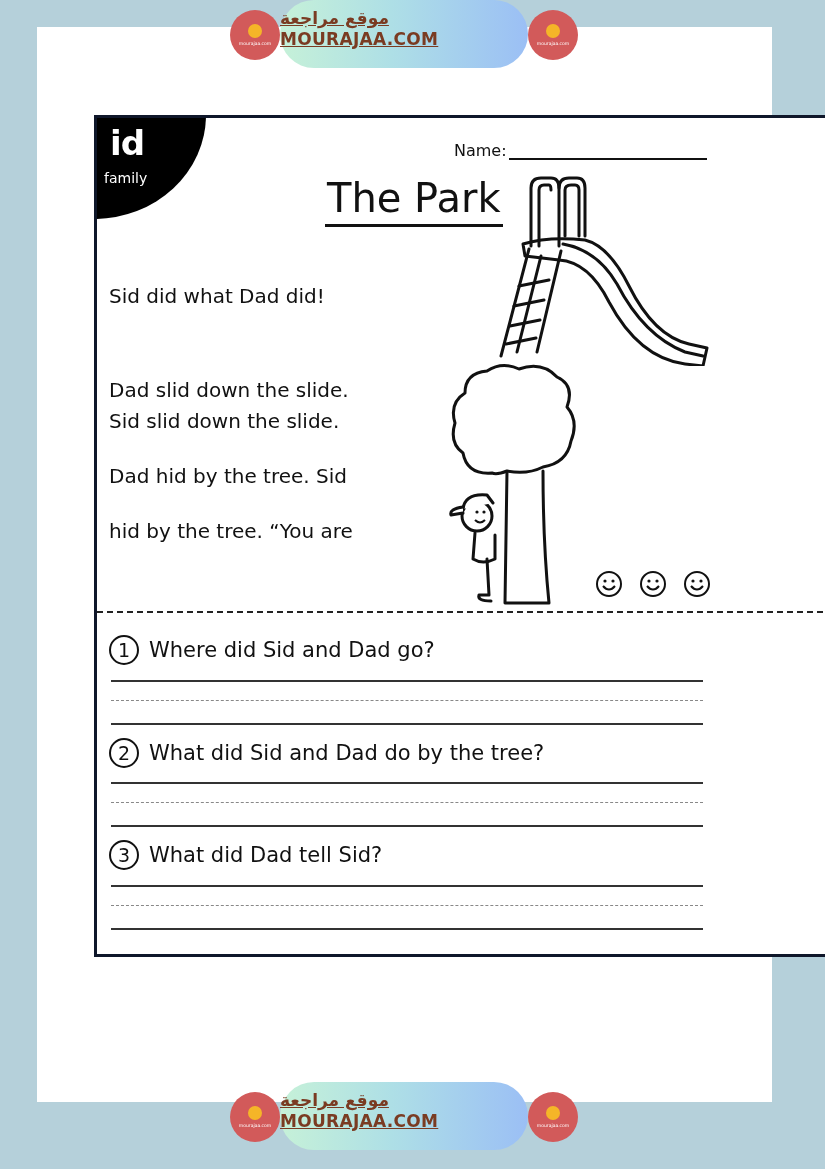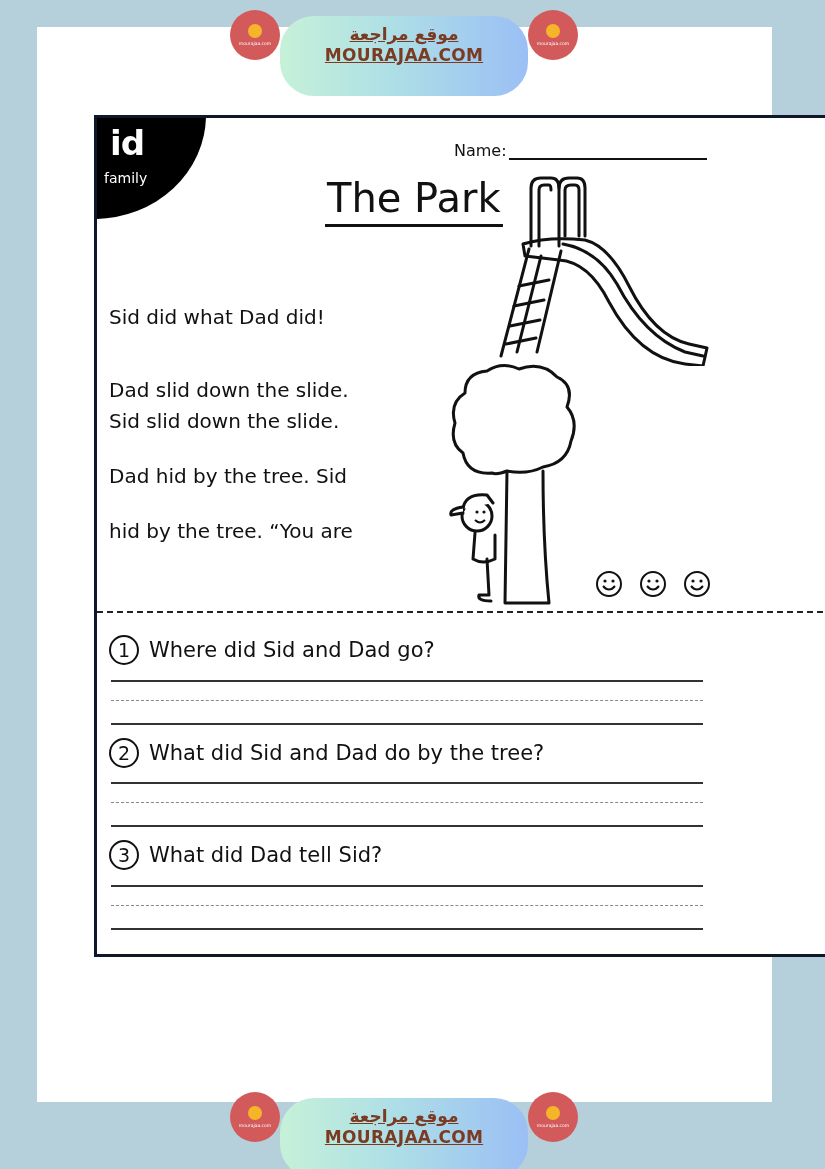--- a/index.html
+++ b/index.html
@@ -14,24 +14,24 @@
     width: 735px; height: 1075px;
     background: #ffffff;
   }
   
   .banner {
     position: absolute; left: 230px; width: 350px; height: 70px;
   }
   .banner.top { top: 0; }
   .banner.bottom { top: 1082px; }
   .pill {
-    position: absolute; left: 50px; top: 16px; width: 248px; height: 80px;
+    position: absolute; left: 50px; top: 0; width: 248px; height: 68px;
     border-radius: 34px;
     background: linear-gradient(90deg, #c6f1d8 0%, #aedfe6 45%, #9bbff5 100%);
-    text-align: center;
+    text-align: left;
   }
   .pill .ar {
     display: block; margin-top: 8px;
     font-family: "DejaVu Sans", sans-serif;
     font-size: 17px; font-weight: bold; color: #7a3b22;
     text-decoration: underline; direction: rtl;
   }
   .pill .en {
     display: block; margin-top: 1px;
     font-family: "DejaVu Sans", sans-serif;
@@ -146,21 +146,21 @@
     <span class="fam">family</span>
   </div>
 
   <div class="name-row">
     <span>Name:</span>
     <span class="name-line"></span>
   </div>
 
   <div class="title">The Park</div>
 
-  <div class="story-line" style="top:187px;">Sid did what Dad did!</div>
+  <div class="story-line" style="top:166px;">Sid did what Dad did!</div>
   <div class="story-line" style="top:236px;margin-top:24px;">Dad slid down the slide.</div>
   <div class="story-line" style="top:291px;">Sid slid down the slide.</div>
   <div class="story-line" style="top:346px;">Dad hid by the tree.  Sid</div>
   <div class="story-line" style="top:401px;">hid by the tree.  “You are</div>
 
   <svg class="slide" viewBox="0 0 222 190">
     <g fill="none" stroke="#111" stroke-width="3" stroke-linecap="round" stroke-linejoin="round">
       <path d="M42 70 L42 12 Q42 2 52 2 L62 2 Q70 2 70 12 L70 70"></path>
       <path d="M50 70 L50 14 Q50 9 55 9 L60 9 Q62 9 62 14"></path>
       <path d="M70 12 Q70 2 80 2 L88 2 Q96 2 96 12 L96 60"></path>

